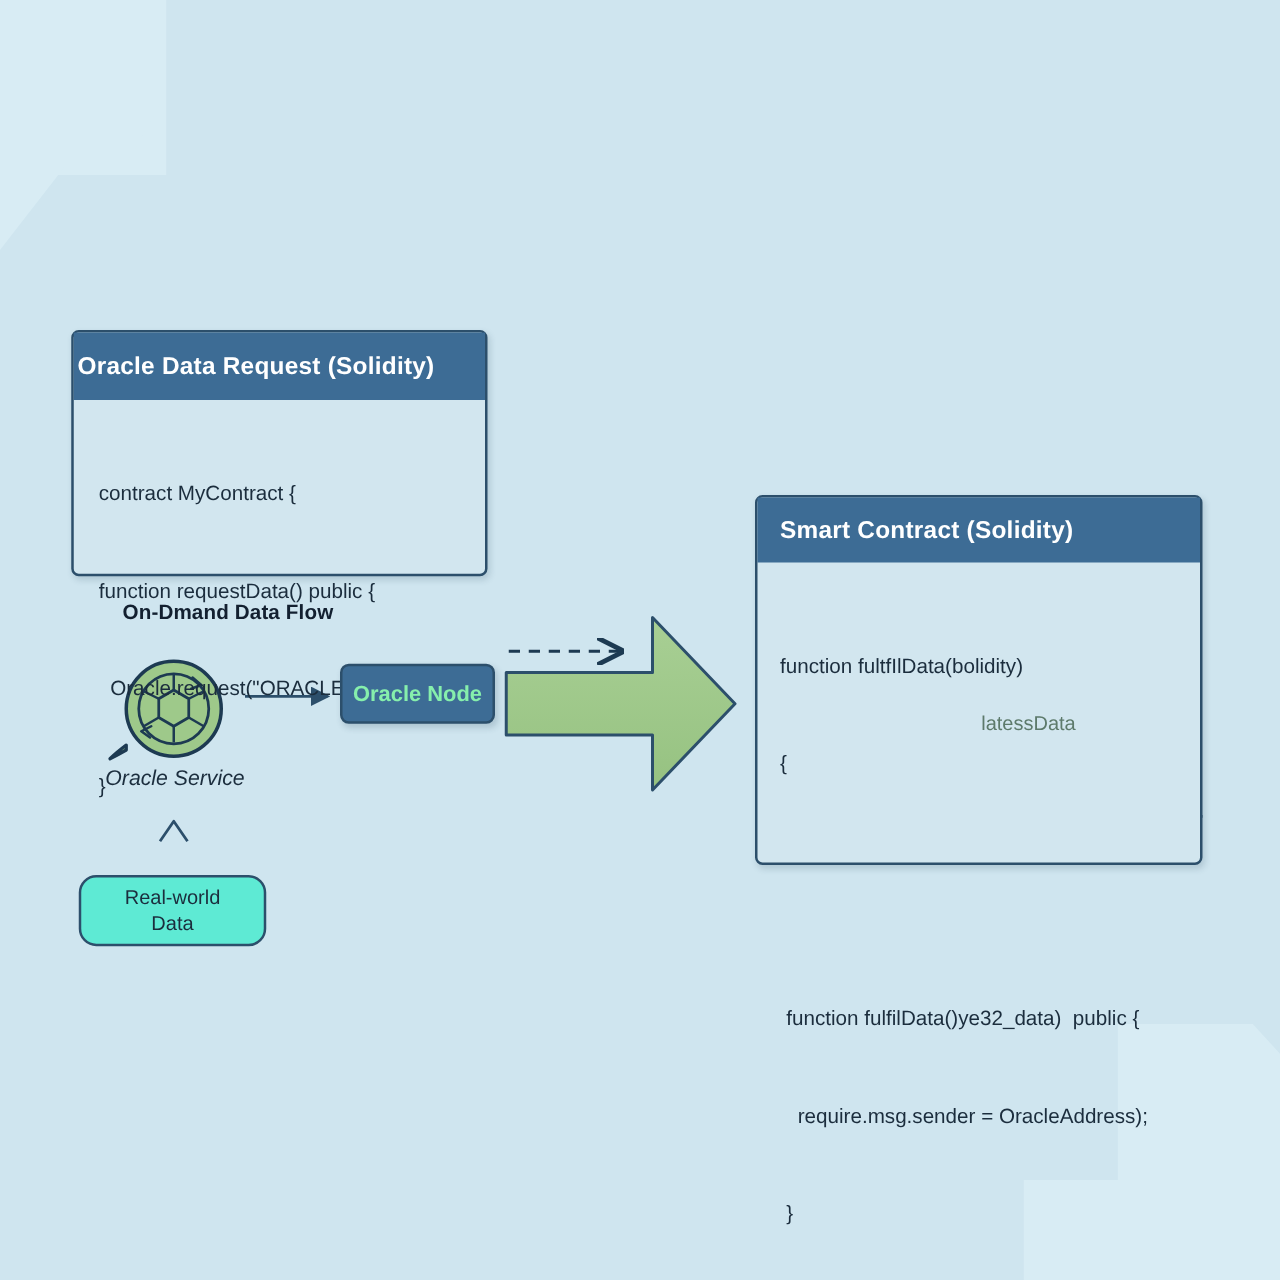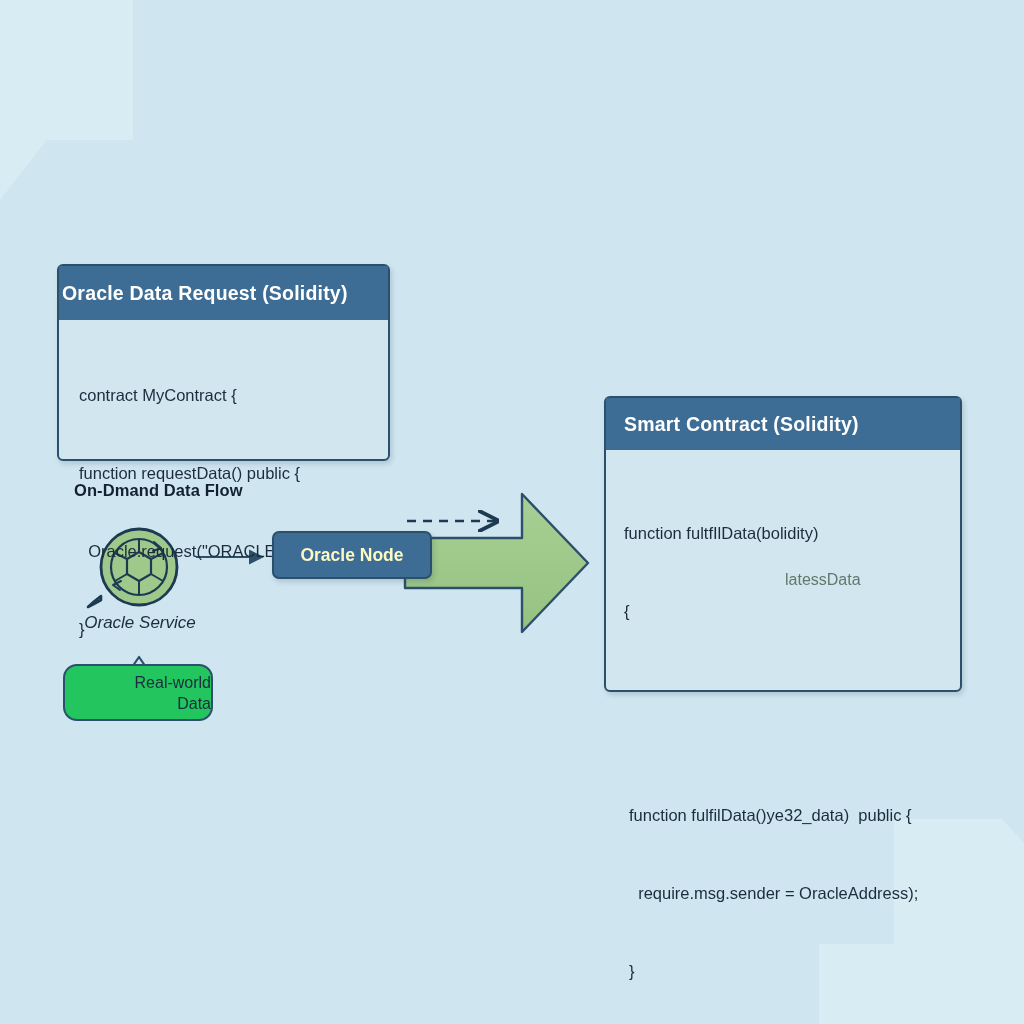--- a/index.html
+++ b/index.html
@@ -72,63 +72,63 @@
   #panel-smart-contract .panel-header { height: 52px; padding: 0 18px; font-size: 19.5px; }
   #panel-smart-contract .panel-body  { padding: 18px 0 0 18px; font-size: 16.5px; line-height: 26px; }
   #panel-smart-contract .code-indent-block { padding-left: 5px; }
 
   .code-line { white-space: pre; }
   .code-spacer { height: 22px; }
 
   
   #section-title-dataflow {
     position: absolute;
-    left: 74px; top: 481px;
+    left: 98px; top: 481px;
     font-size: 16.5px;
     font-weight: bold;
     color: #132030;
     letter-spacing: 0.1px;
   }
   #oracle-service-caption {
     position: absolute;
     left: 55px; top: 613px;
     width: 170px;
     text-align: center;
     font-size: 17px;
     color: #1b2d3d;
     font-style: italic;
   }
 
   
   #realworld-callout {
     position: absolute;
-    left: 63px; top: 664px;
+    left: 63px; top: 700px;
     width: 150px; height: 57px;
     border: 2.2px solid #2c4f6b;
     border-radius: 14px;
-    background: #22c55e;
+    background: #5eead4;
     display: flex;
     flex-direction: column;
-    align-items: flex-end;
+    align-items: center;
     justify-content: center;
     box-sizing: border-box;
     color: #1b2d3d;
     font-size: 16px;
     line-height: 21px;
   }
 
   
   #oracle-node-button {
     position: absolute;
     left: 272px; top: 531px;
-    width: 160px; height: 48px;
+    width: 124px; height: 48px;
     background: #3d6c95;
     border: 2px solid #2c4f6b;
     border-radius: 7px;
-    color: #fef9c3;
+    color: #86efac;
     font-weight: bold;
     font-size: 17.5px;
     display: flex;
     align-items: center;
     justify-content: center;
     box-sizing: border-box;
     box-shadow: 2px 3px 5px rgba(40,70,95,0.2);
   }
 
   

